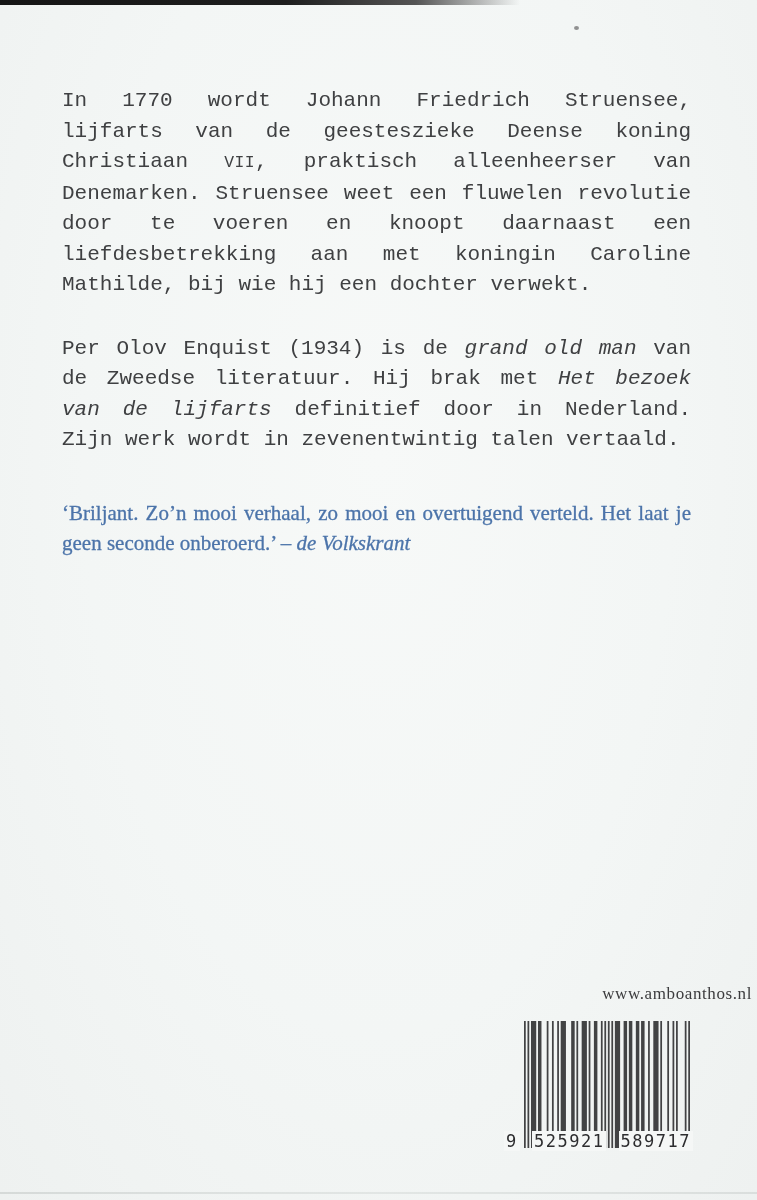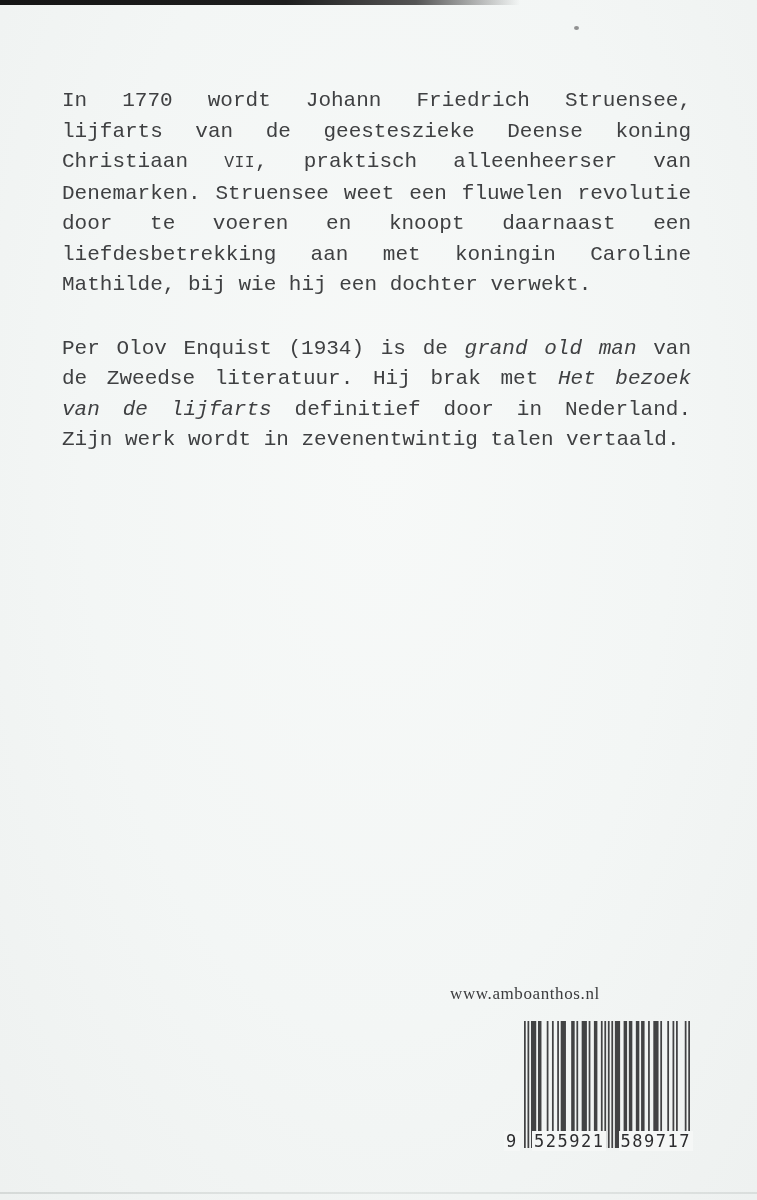--- a/index.html
+++ b/index.html
@@ -62,21 +62,21 @@
   .mb-b { margin-bottom: 33px !important; }
   .mb-c { margin-bottom: 42px !important; }
   .it { font-style: italic; }
   .sc { font-size: 0.78em; letter-spacing: 0.5px; }
 
   .publisher-url {
     position: absolute;
     left: 450px;
     top: 984px;
     width: 302px;
-    text-align: left;
+    text-align: right;
     font-size: 17px;
     letter-spacing: 0.6px;
     color: #3b3b3d;
   }
   .barcode {
     position: absolute;
     left: 524px;
     top: 1021px;
     width: 166px;
     height: 127px;
@@ -125,20 +125,21 @@
   <div class="top-edge"></div>
   <div class="dust-speck"></div>
 
   <main class="text-block">
 
     <p class="body mb-b"><span>In 1770 wordt Johann Friedrich Struensee, lijfarts van de geesteszieke Deense koning Christiaan </span><span class="sc">VII</span><span>, praktisch alleenheerser van Denemarken. Struensee weet een fluwelen revolutie door te voeren en knoopt daarnaast een liefdesbetrekking aan met koningin Caroline Mathilde, bij wie hij een dochter verwekt.</span></p>
 
 
     <p class="body mb-c"><span>Per Olov Enquist (1934) is de </span><span class="it">grand old man</span><span> van de Zweedse literatuur. Hij brak met </span><span class="it">Het bezoek van de lijfarts</span><span> definitief door in Nederland. Zijn werk wordt in zevenentwintig talen vertaald.</span></p>
 
+    <p class="quote mb-b"><span>‘Briljant. Zo’n mooi verhaal, zo mooi en overtuigend verteld. Het laat je geen seconde onberoerd.’ – </span><span class="it">de Volkskrant</span></p>
 
   </main>
 
   <div class="publisher-url">www.amboanthos.nl</div>
 
   <div class="barcode">
     <svg viewBox="0 0 95 1" preserveAspectRatio="none" fill="#343436" xmlns="http://www.w3.org/2000/svg">
         <rect x="0" y="0" width="1" height="1"></rect>
         <rect x="2" y="0" width="1" height="1"></rect>
         <rect x="4" y="0" width="3" height="1"></rect>

